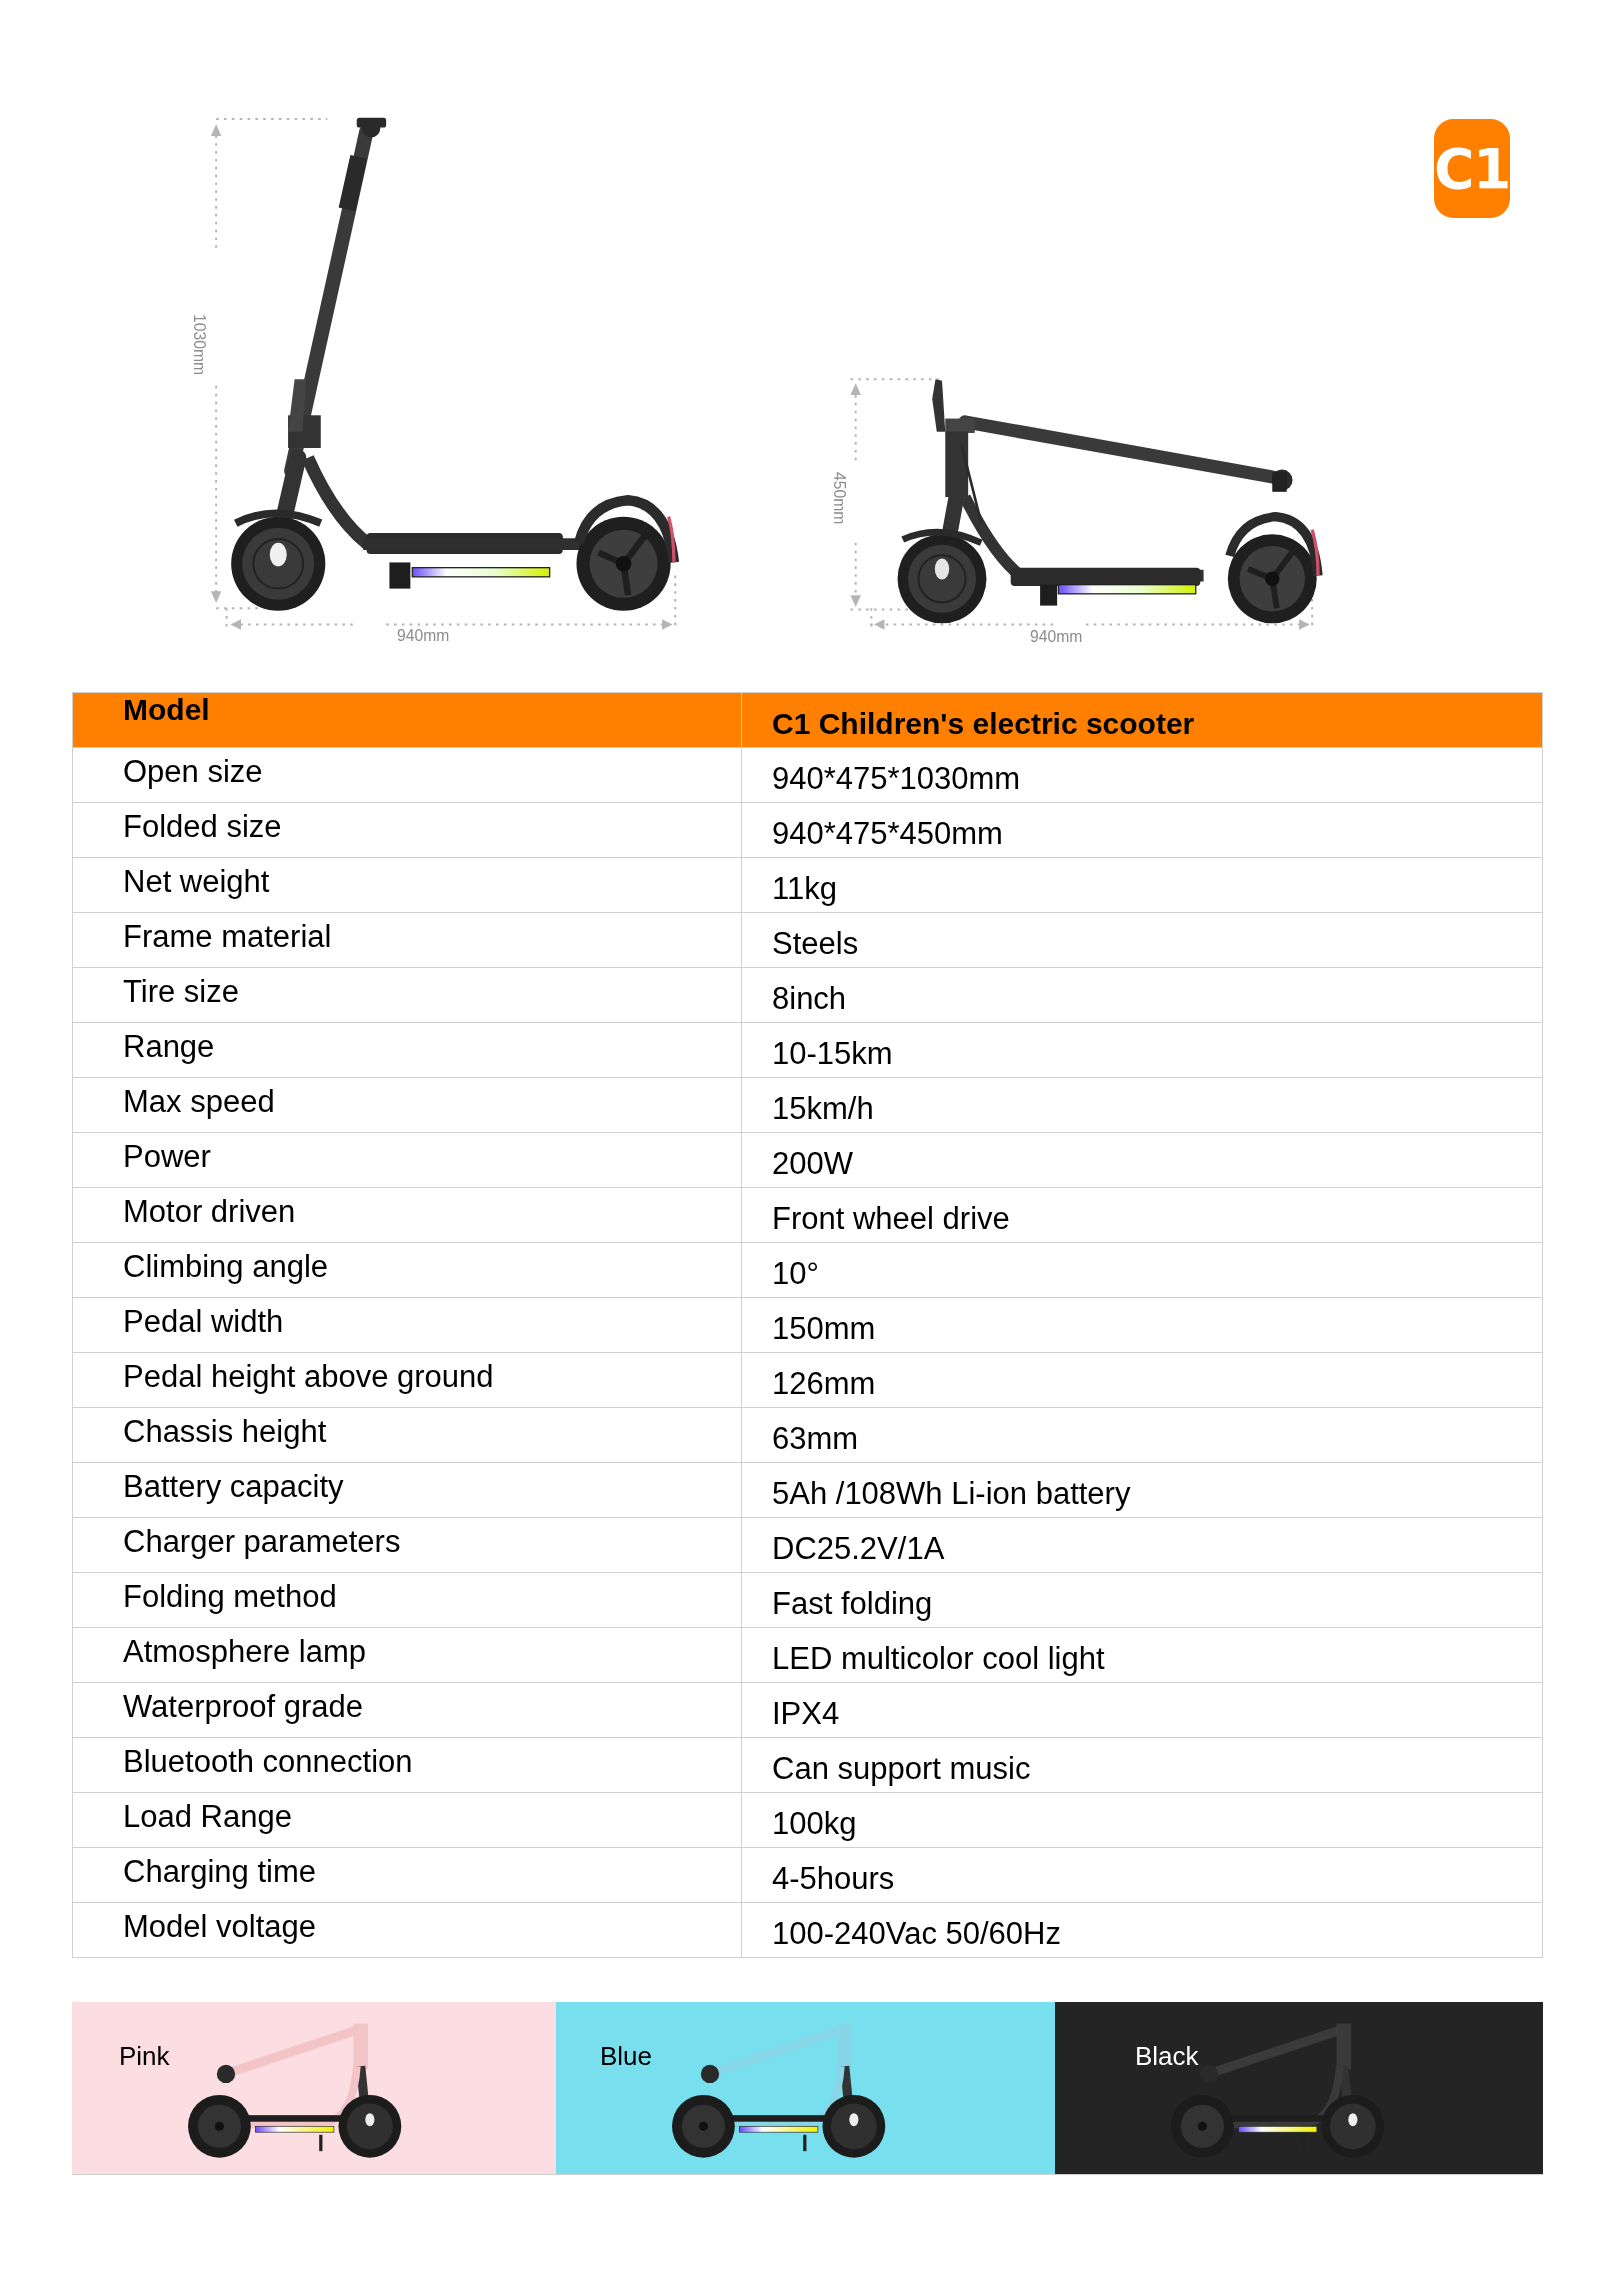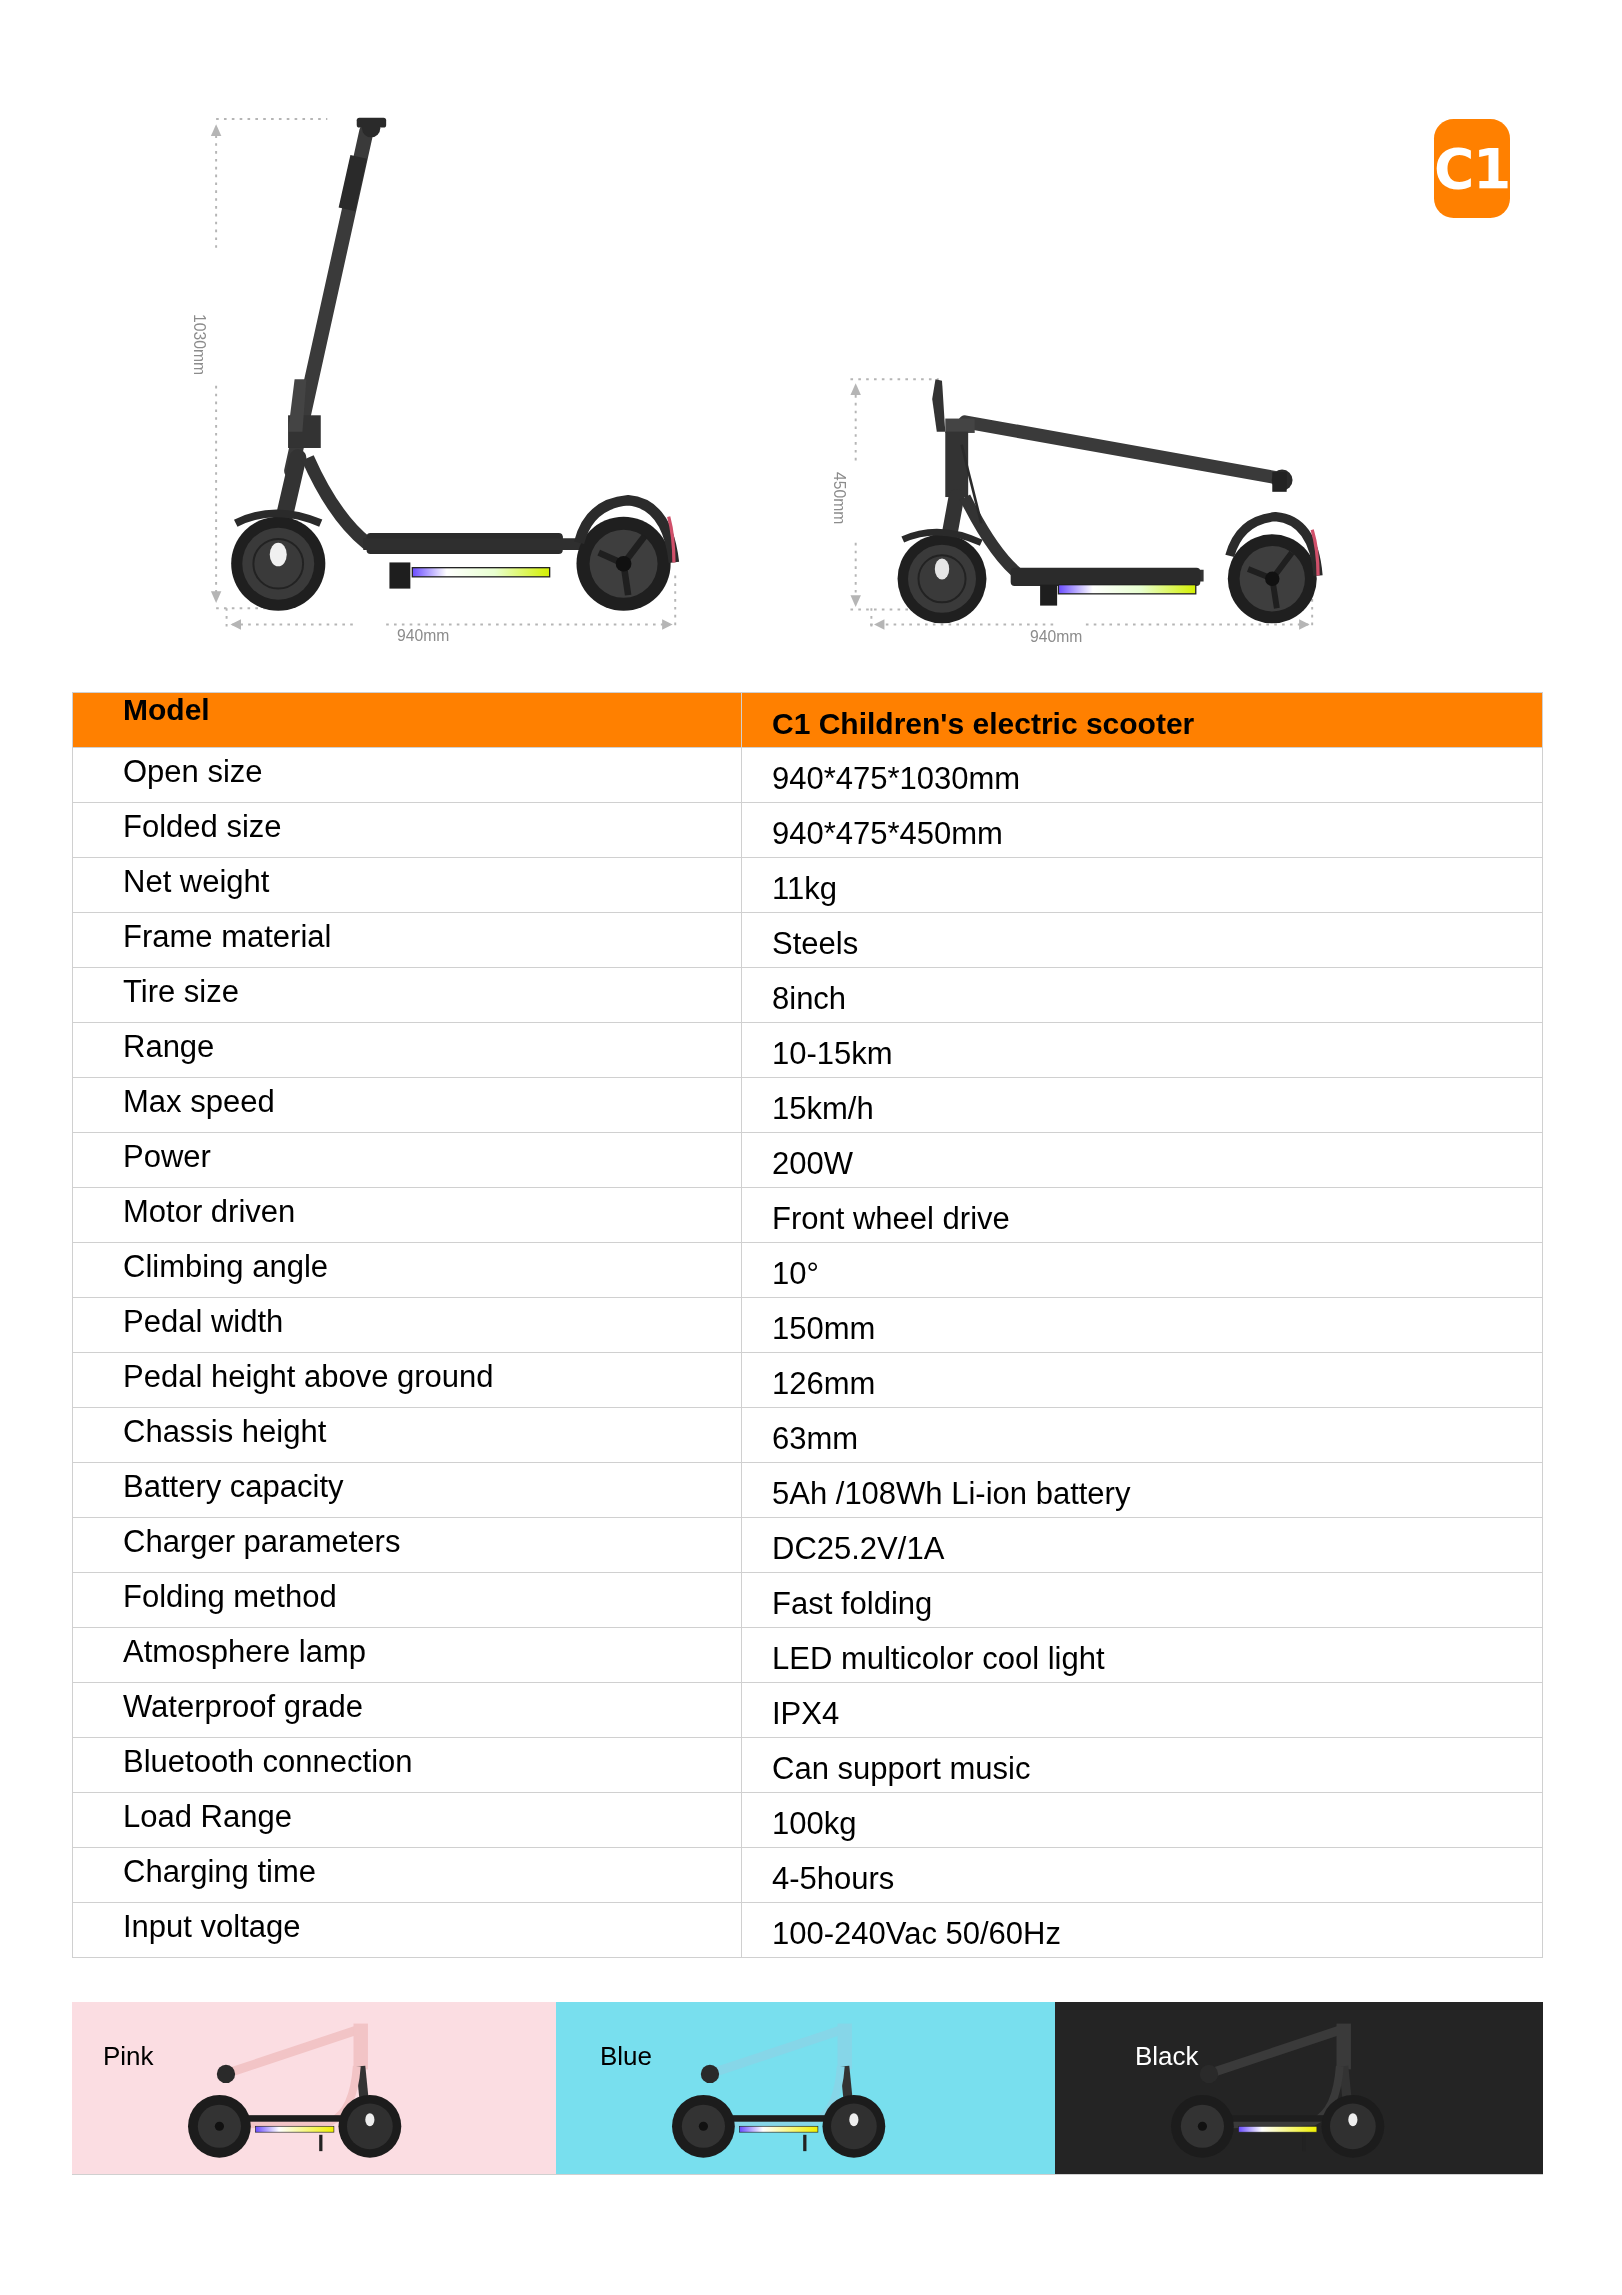--- a/index.html
+++ b/index.html
@@ -244,29 +244,29 @@
       </tr>
       <tr>
         <td class="c1"><span>Load Range</span></td>
         <td class="c2"><span>100kg</span></td>
       </tr>
       <tr>
         <td class="c1"><span>Charging time</span></td>
         <td class="c2"><span>4-5hours</span></td>
       </tr>
       <tr>
-        <td class="c1"><span>Input voltage</span></td>
+        <td class="c1"><span>Model voltage</span></td>
         <td class="c2"><span>100-240Vac 50/60Hz</span></td>
       </tr>
     </tbody>
 </table>
 
 <div class="swatches">
   <div class="swatch" style="width: 484px; background: rgb(251, 221, 226);">
-    <span class="swatch-label" style="left: 31px; color: rgb(0, 0, 0);">Pink</span>
+    <span class="swatch-label" style="left: 47px; color: rgb(0, 0, 0);">Pink</span>
   <svg width="314" height="164" viewBox="0 0 480 250" style="left: 82px; top: 5.2px;">
         <defs>
           <linearGradient id="ledg0" x1="0" x2="1">
             <stop offset="0" stop-color="#6a4cff"></stop>
             <stop offset="0.3" stop-color="#ffffff"></stop>
             <stop offset="1" stop-color="#f0f000"></stop>
           </linearGradient>
         </defs>
         <line x1="115" y1="100" x2="310" y2="35" stroke="#f2c4c6" stroke-width="14" stroke-linecap="round"></line>
         <circle cx="110" cy="102" r="14" fill="#2a2a2a"></circle>

